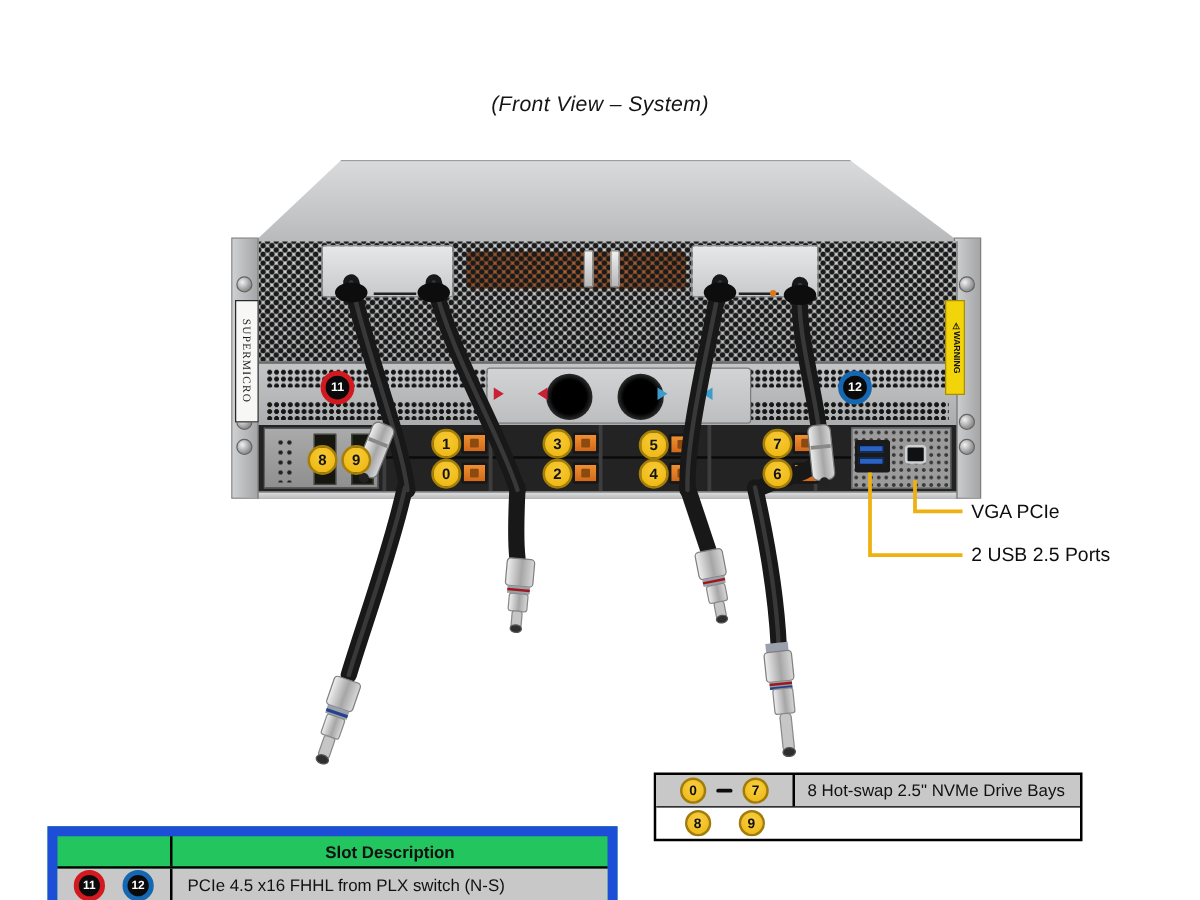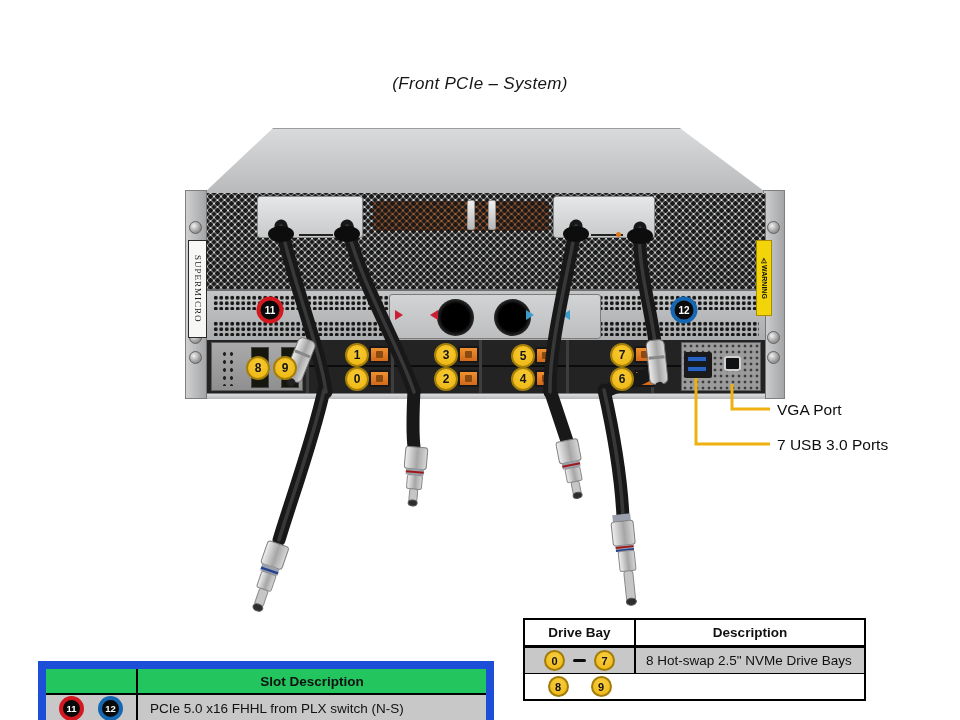--- a/index.html
+++ b/index.html
@@ -140,21 +140,21 @@
   .tbadge-y { width:21px; height:21px; border-radius:50%; background:radial-gradient(circle at 50% 35%, #f8cf44, #eeb60e);
     border:2px solid #a17c0b; color:#111; font-weight:bold; font-size:11px; display:inline-flex; align-items:center;
     justify-content:center; box-sizing:border-box; }
   .dash { width:13px; height:3.5px; background:#0c0c0c; border-radius:2px; display:inline-block; }
 </style>
 </head>
 <body>
 
 <div class="page">
 
-  <div class="fig-title">(Front PCIe – System)</div>
+  <div class="fig-title">(Front View – System)</div>
 
   <div>
     <div class="chassis-top"></div>
 
     <div class="ear ear-left">
       <div class="screw" style="top:30px"></div>
       <div class="screw" style="top:140px"></div>
       <div class="screw" style="top:160px"></div>
     </div>
     <div class="ear ear-right">
@@ -299,22 +299,22 @@
         <rect x="619" y="551" width="16" height="20" rx="2" fill="url(#met)" stroke="#8a8a8a"></rect>
         <rect x="622.5" y="571" width="9" height="30" rx="3" fill="#c6c6c6" stroke="#8a8a8a"></rect>
         <ellipse cx="627" cy="602" rx="5" ry="3.5" fill="#2e2e2e" stroke="#555"></ellipse>
       </g>
     </svg>
 
     <svg class="callout-svg" width="960" height="720" viewBox="0 0 960 720">
       <polyline points="732,384 732,409 770,409" fill="none" stroke="#eeb111" stroke-width="3"></polyline>
       <polyline points="696,378 696,444 770,444" fill="none" stroke="#eeb111" stroke-width="3"></polyline>
     </svg>
-    <div class="co-label co-vga">VGA Port</div>
-    <div class="co-label co-usb">7 USB 3.0 Ports</div>
+    <div class="co-label co-vga">VGA PCIe</div>
+    <div class="co-label co-usb">2 USB 2.5 Ports</div>
 
     <div id="chassis-badges">
         <div class="latch" style="left: 369px; top: 346px;"></div>
         <div class="badge-y" style="left: 357px; top: 355px;">1</div>
         <div class="latch" style="left: 369px; top: 370px;"></div>
         <div class="badge-y" style="left: 357px; top: 379px;">0</div>
         <div class="latch" style="left: 458px; top: 346px;"></div>
         <div class="badge-y" style="left: 446px; top: 355px;">3</div>
         <div class="latch" style="left: 458px; top: 370px;"></div>
         <div class="badge-y" style="left: 446px; top: 379px;">2</div>
@@ -336,30 +336,26 @@
   <div class="slot-table">
     <div class="st-row st-header">
       <div class="st-c1"></div>
       <div class="st-c2">Slot Description</div>
     </div>
     <div class="st-row st-data">
       <div class="st-c1" id="slot-badges">
           <span class="tbadge-ring" style="--ring: #d31920;">11</span>
           <span class="tbadge-ring" style="--ring: #1667b1;">12</span>
         </div>
-      <div class="st-c2">PCIe 5.0 x16 FHHL from PLX switch (N-S)</div>
+      <div class="st-c2">PCIe 4.5 x16 FHHL from PLX switch (N-S)</div>
     </div>
   </div>
 
 
   <div class="drive-table">
-    <div class="dt-row dt-header">
-      <div class="dt-c1">Drive Bay</div>
-      <div class="dt-c2">Description</div>
-    </div>
     <div id="dt-body">
         <div class="dt-row dt-data alt">
           <div class="dt-c1">
             <span class="tbadge-y">0</span>
             <span class="dash"></span>
             <span class="tbadge-y">7</span>
           </div>
           <div class="dt-c2">8 Hot-swap 2.5" NVMe Drive Bays</div>
         </div>
         <div class="dt-row dt-data">

